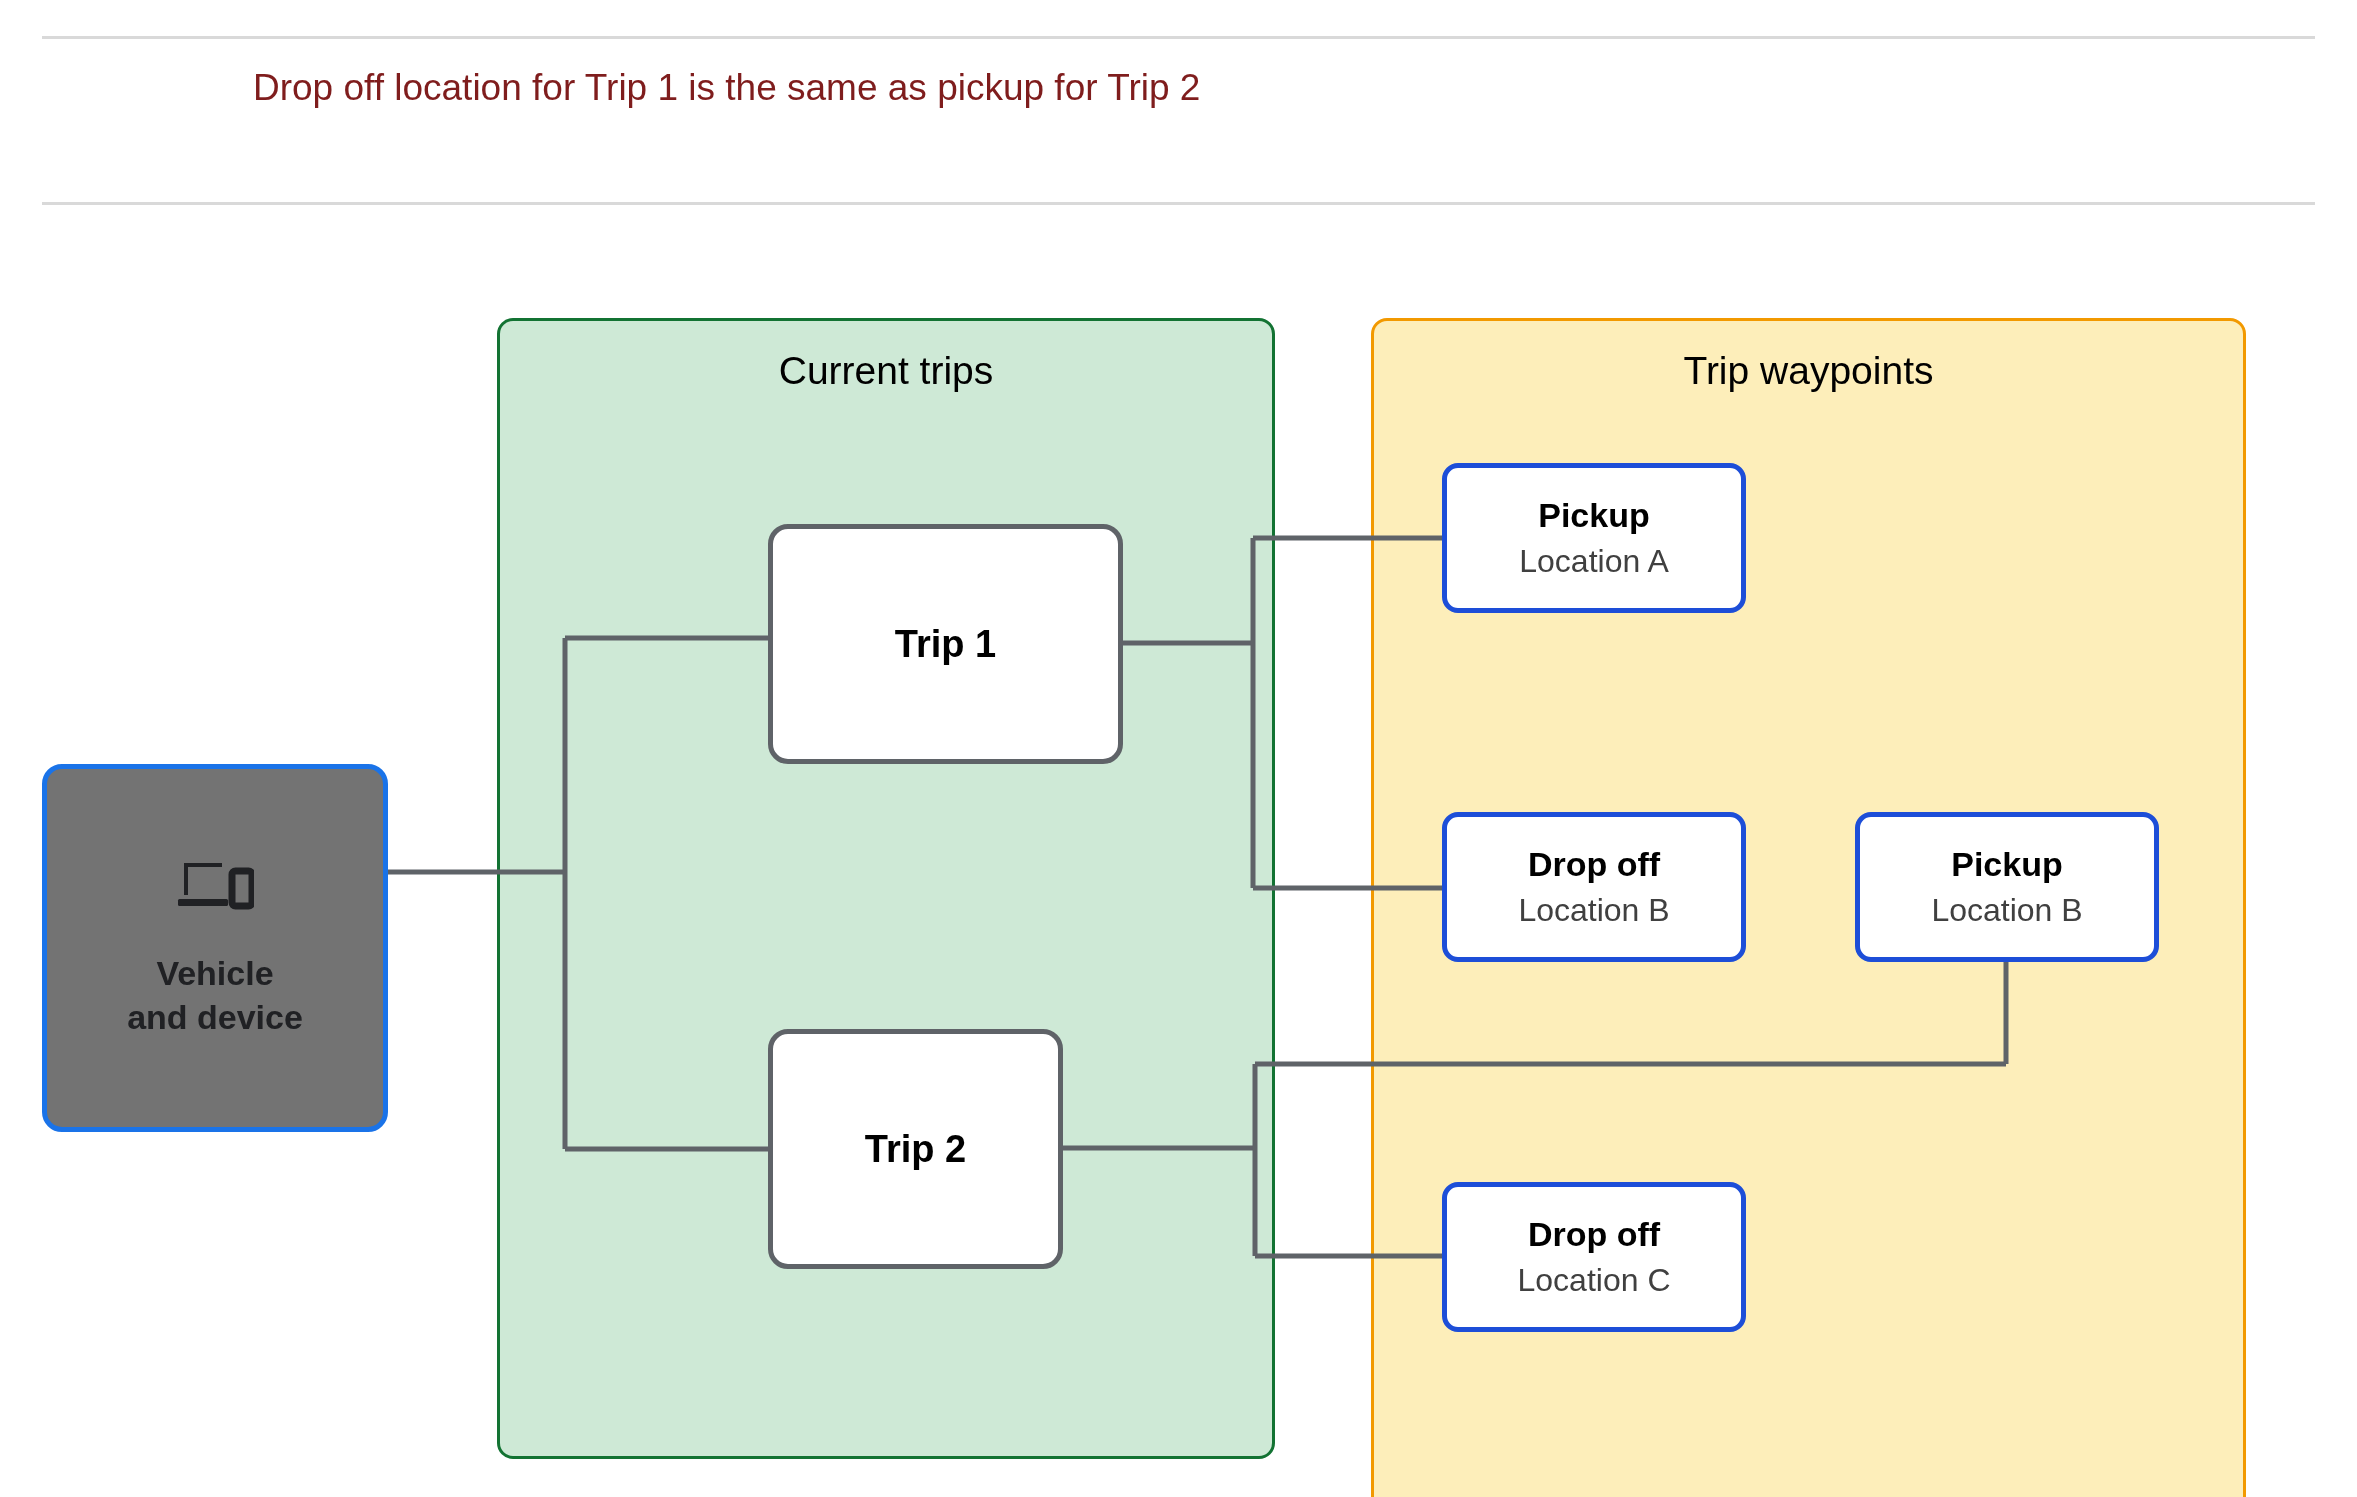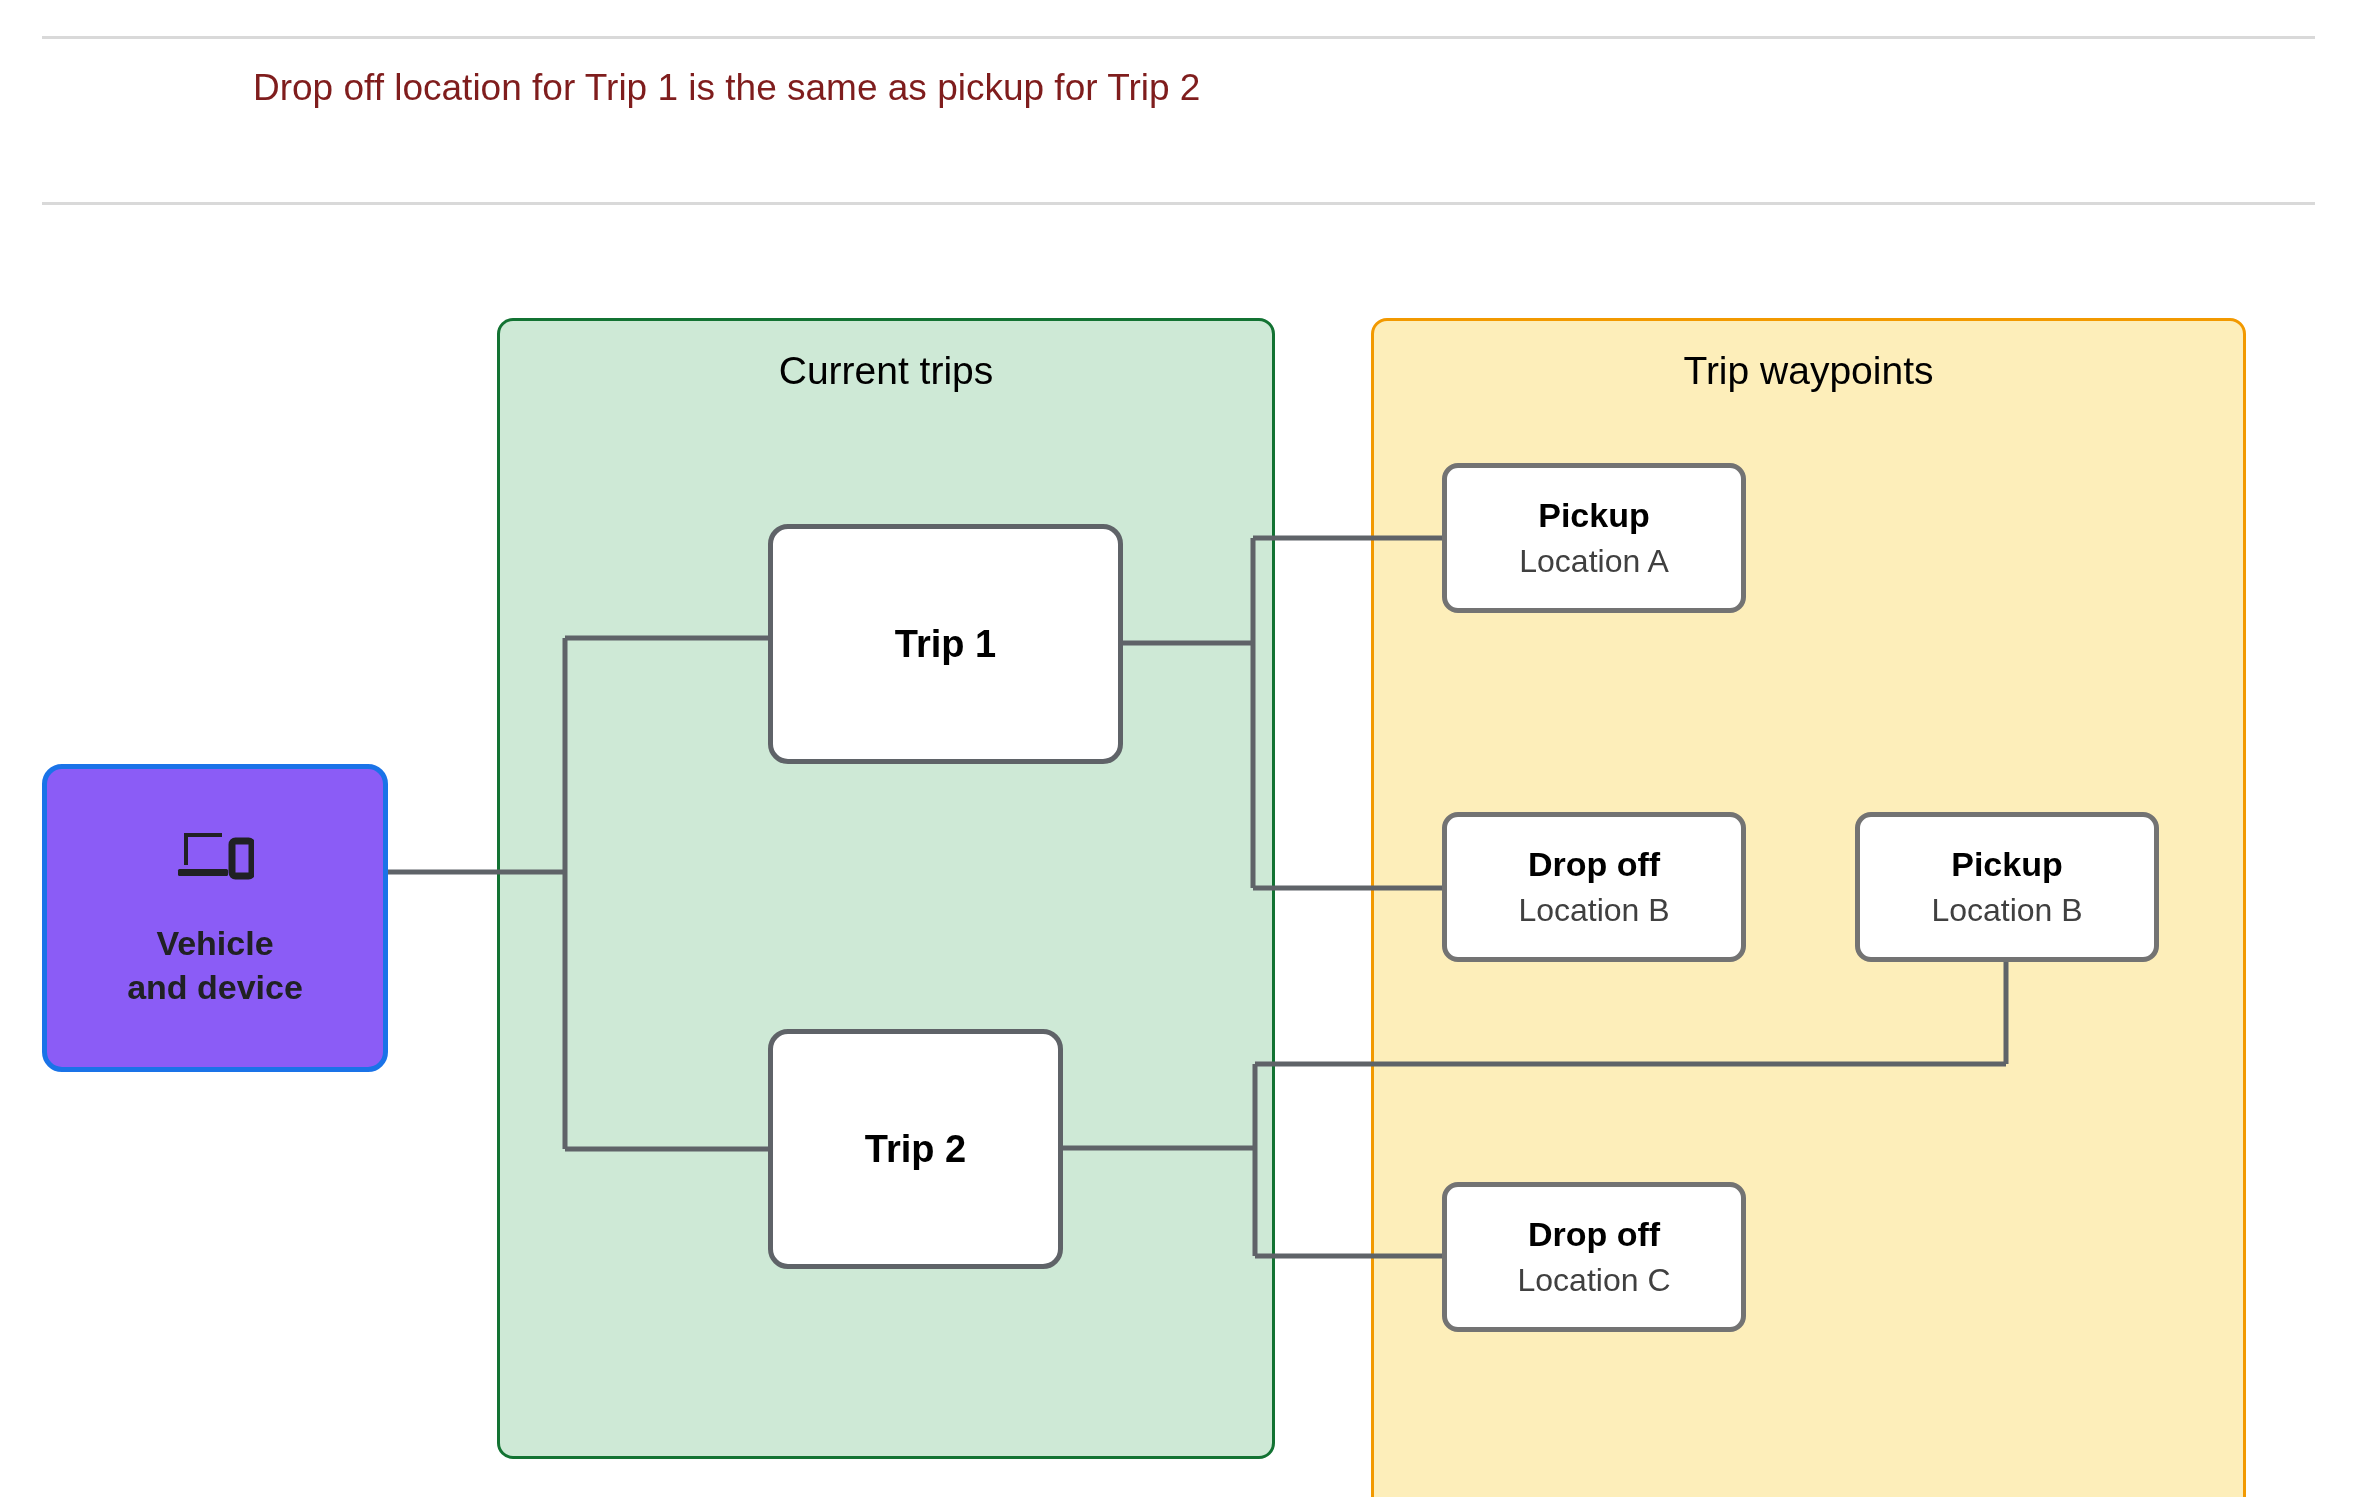--- a/index.html
+++ b/index.html
@@ -113,22 +113,22 @@
     flex-direction: column;
     align-items: center;
     justify-content: center;
     text-align: center;
   }
 
   #node-vehicle {
     left: 42px;
     top: 764px;
     width: 346px;
-    height: 308px;
-    background: #8b5cf6;
+    height: 368px;
+    background: #737373;
     border: 5px solid #1a73e8;
     border-radius: 20px;
   }
   #node-vehicle .device-icon {
     margin-bottom: 36px;
     line-height: 0;
   }
   #node-vehicle .node-label {
     font-size: 34px;
     font-weight: 700;
@@ -144,21 +144,21 @@
   .trip-node .node-label {
     font-size: 38px;
     font-weight: 700;
     color: #000000;
   }
   #node-trip-1 { left: 768px; top: 524px; width: 355px; height: 240px; align-items: center; }
   #node-trip-2 { left: 768px; top: 1029px; width: 295px; height: 240px; }
 
   .waypoint-node {
     background: #ffffff;
-    border: 5px solid #737373;
+    border: 5px solid #1d4ed8;
     border-radius: 16px;
   }
   .waypoint-node .wp-kind {
     font-size: 34px;
     font-weight: 700;
     color: #000000;
     line-height: 1.2;
   }
   .waypoint-node .wp-location {
     margin-top: 6px;

